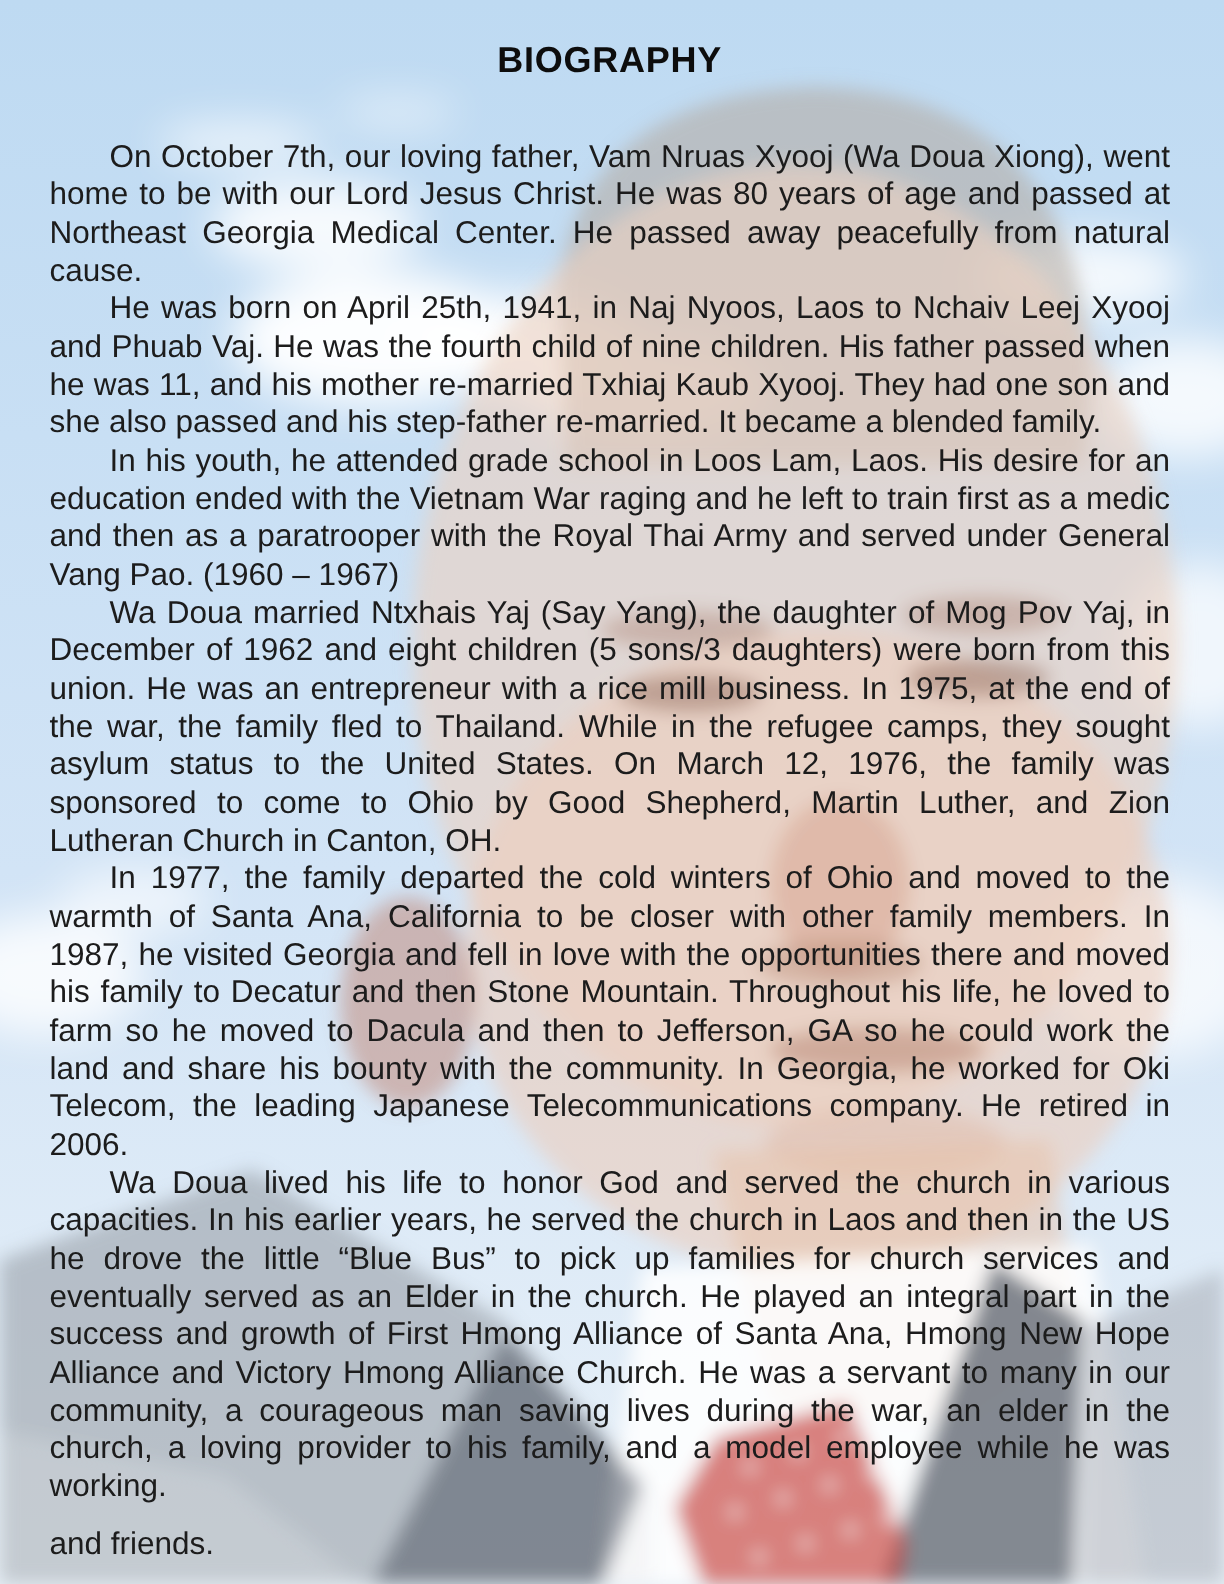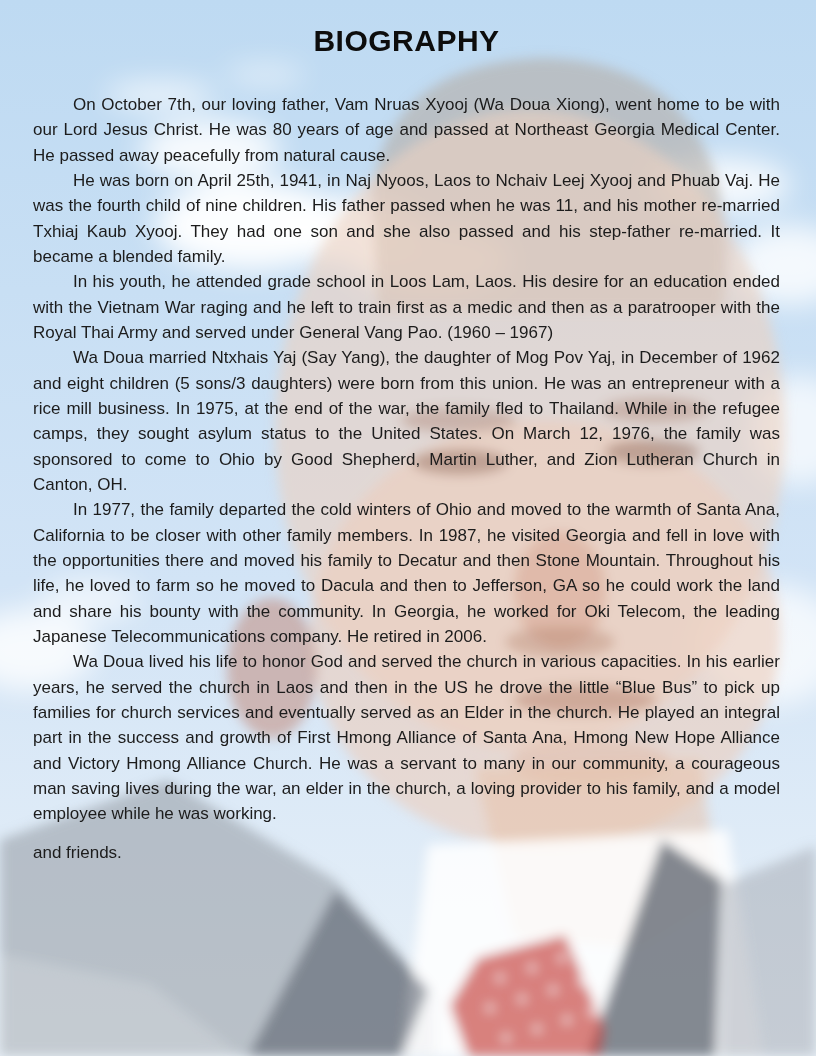--- a/index.html
+++ b/index.html
@@ -20,29 +20,29 @@
     position: absolute;
     top: 0;
     left: 33px;
     width: 747px;
     z-index: 1;
     color: #1c1c1c;
   }
   .doc-title {
     margin: 23px 0 0 0;
     text-align: center;
-    font-size: 30px;
+    font-size: 24px;
     line-height: 35px;
     font-weight: bold;
     letter-spacing: 0.5px;
     color: #0d0d0d;
   }
   .body-text {
     margin-top: 34px;
-    font-size: 17px;
+    font-size: 21px;
     line-height: 25.33px;
     text-align: justify;
   }
   .body-text p {
     margin: 0;
     padding: 0;
     text-indent: 40px;
   }
   .body-text p.no-indent {
     text-indent: 0;

